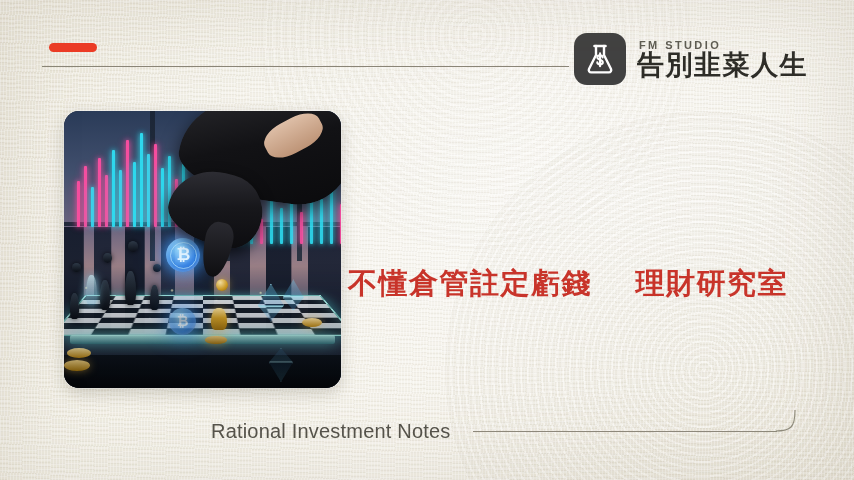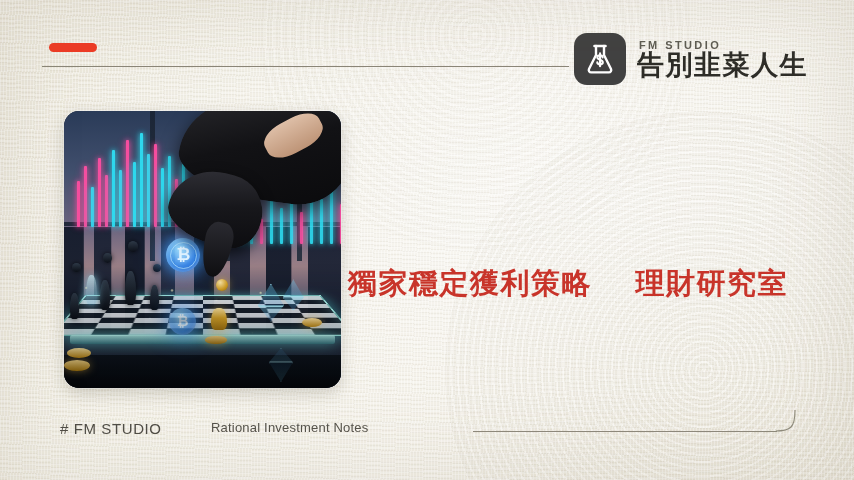--- a/index.html
+++ b/index.html
@@ -239,21 +239,21 @@
   }
   .subhead .gap { display:inline-block; width:26px; }
 
   
   .footer-tag {
     position:absolute; left:60px; top:420px;
     font-size:15px; color:#4f4d46; letter-spacing:.6px;
   }
   .footer-note {
     position:absolute; left:211px; top:420px;
-    font-size:13px; color:#55534b; letter-spacing:.2px;
+    font-size:20px; color:#55534b; letter-spacing:.2px;
   }
   .footer-rule {
     position:absolute; left:473px; top:431px;
     width:304px; height:1px; background:#8e8a7c;
   }
   .footer-curl {
     position:absolute; left:775px; top:409px;
     width:22px; height:24px;
   }
 </style>
@@ -380,26 +380,25 @@
     <div class="ph glove-arm"></div>
     <div class="ph glove-cuff"></div>
     <div class="ph glove-hand"></div>
     <div class="ph glove-finger"></div>
 
     <div class="ph photo-shade"></div>
   </div>
 
 
   <div class="subhead">
-    <span>獨家穩定獲利策略</span>
+    <span>不懂倉管註定虧錢</span>
     <span class="gap"></span>
     <span>理財研究室</span>
   </div>
 
-  <div class="footer-tag"># FM STUDIO</div>
   <div class="footer-note">Rational Investment Notes</div>
   <div class="footer-rule"></div>
   <svg class="footer-curl" viewBox="0 0 22 24">
     <path d="M1 22 C1 22 12 22 16 18 C19.5 14.5 20 6 20 1" fill="none" stroke="#8e8a7c" stroke-width="1.1"></path>
   </svg>
 
   <div class="vignette"></div>
 </div>
 
 </body></html>

